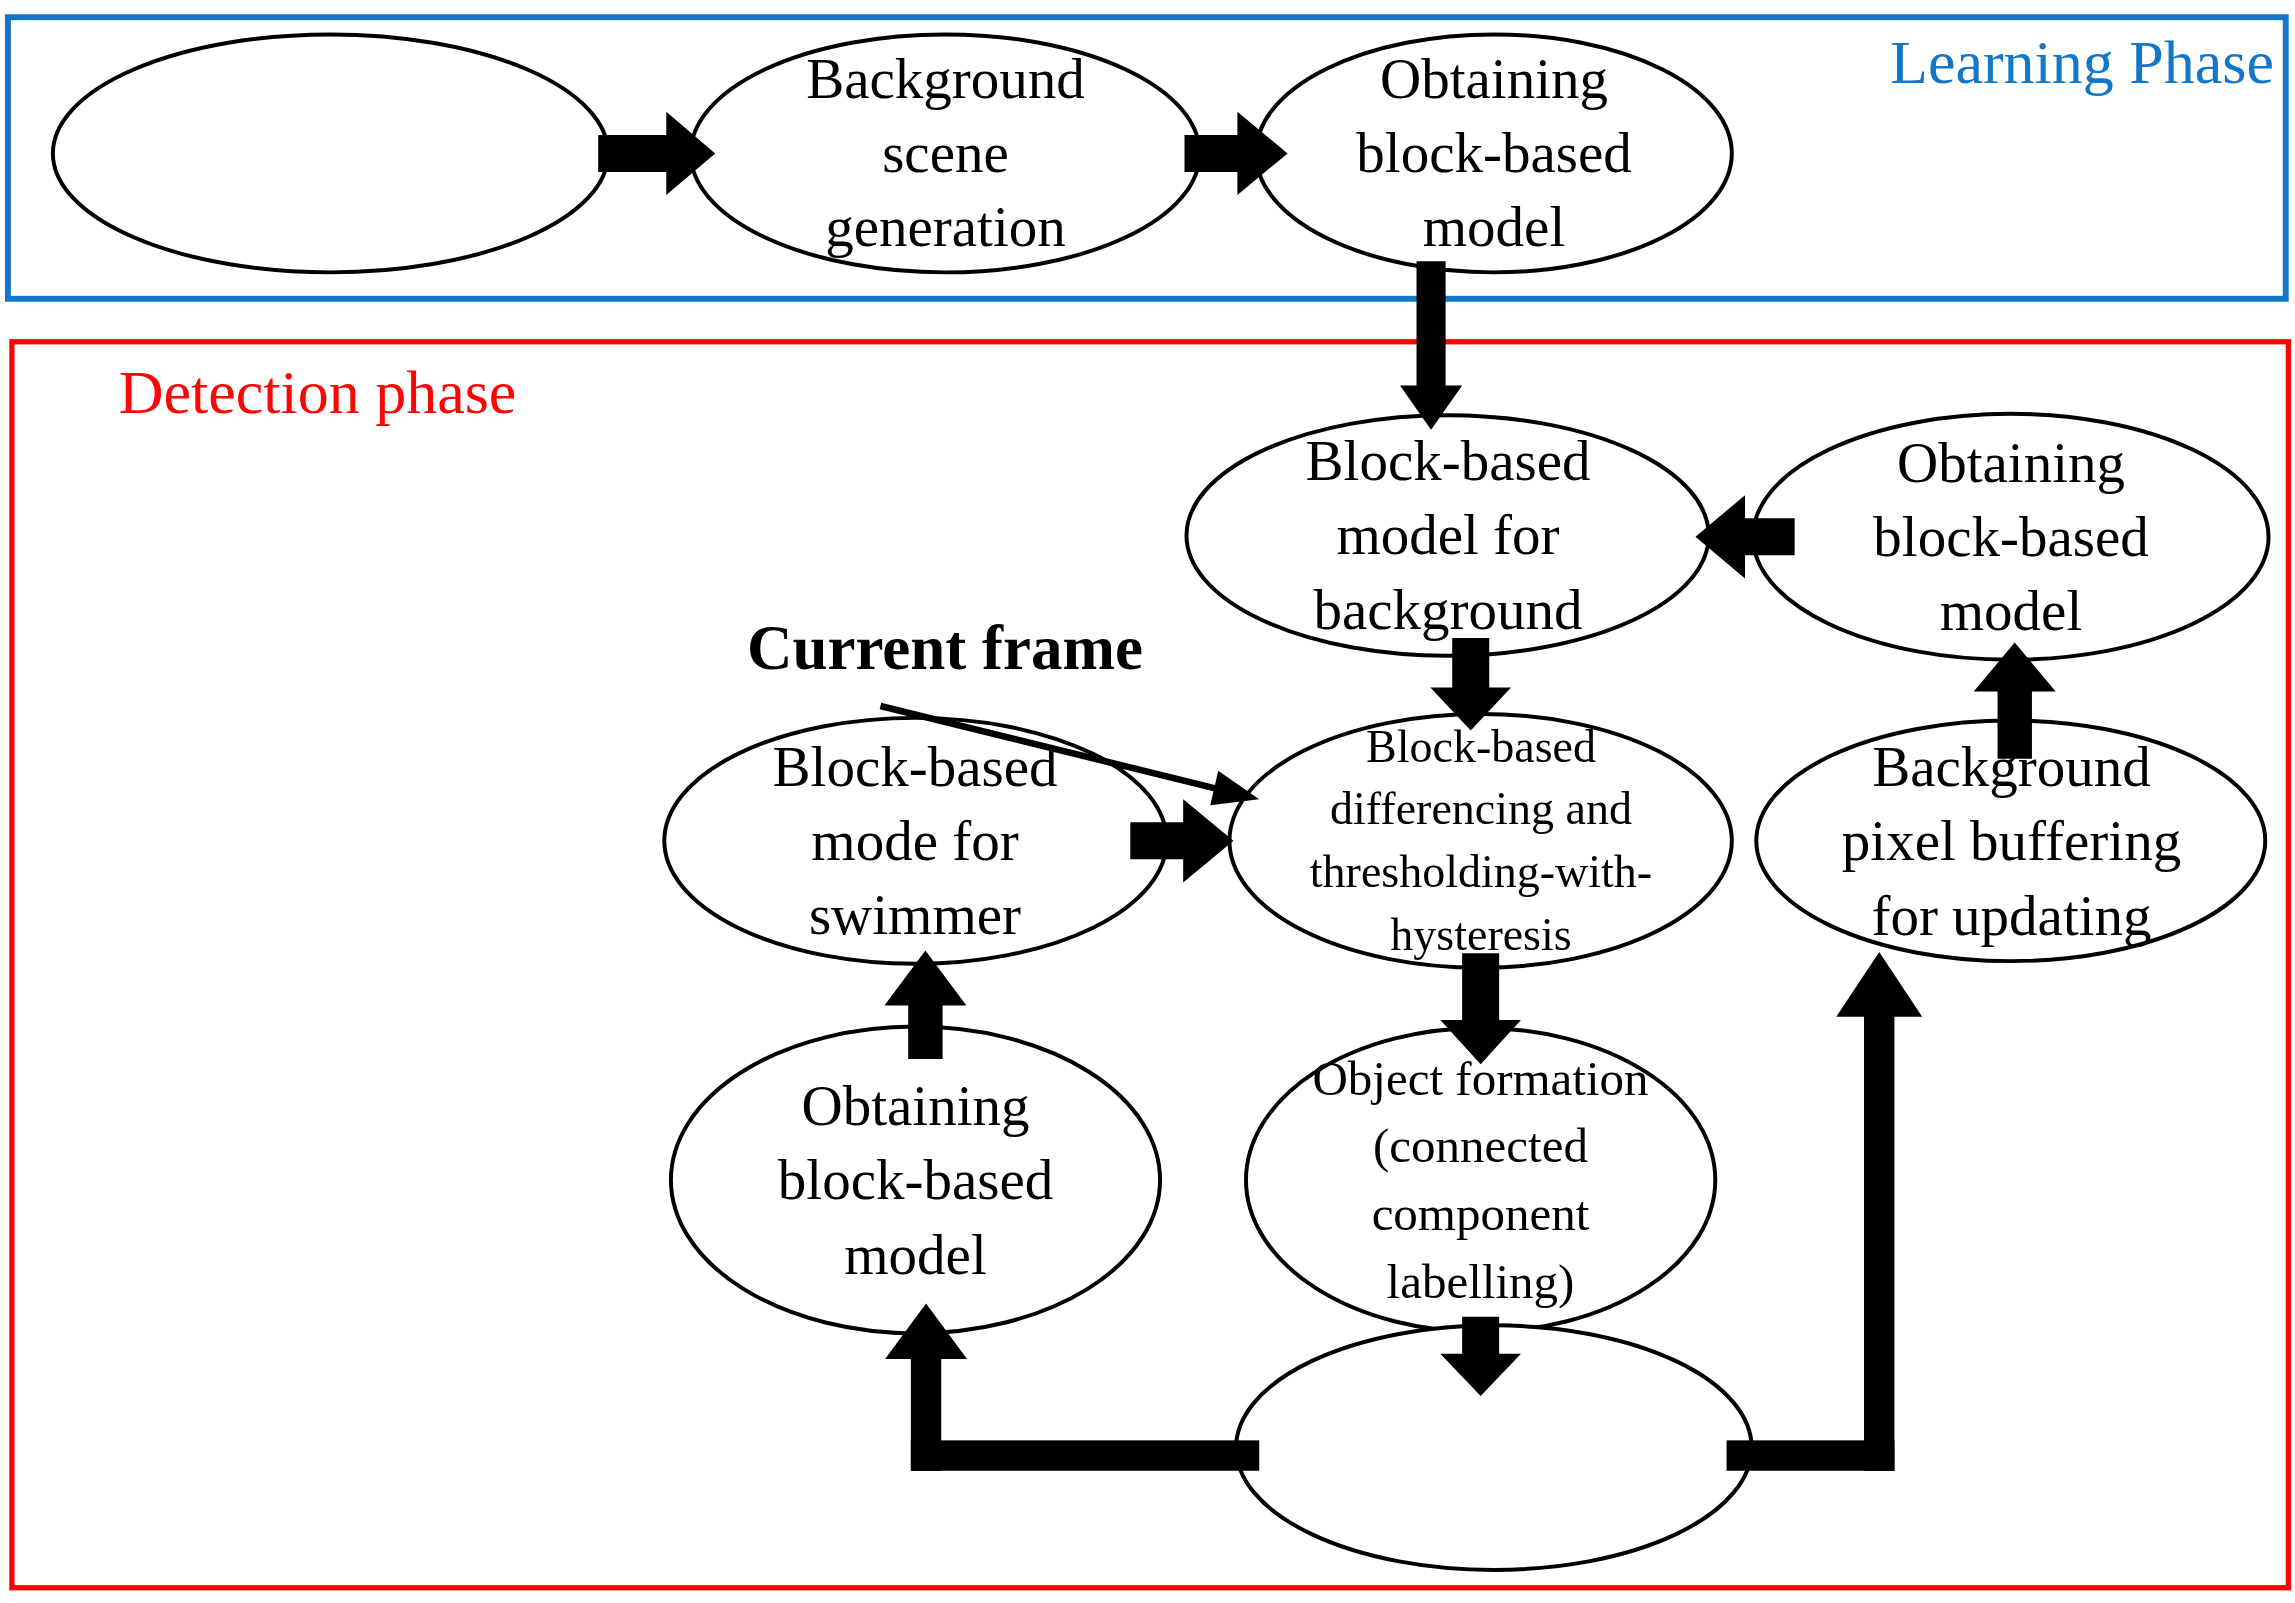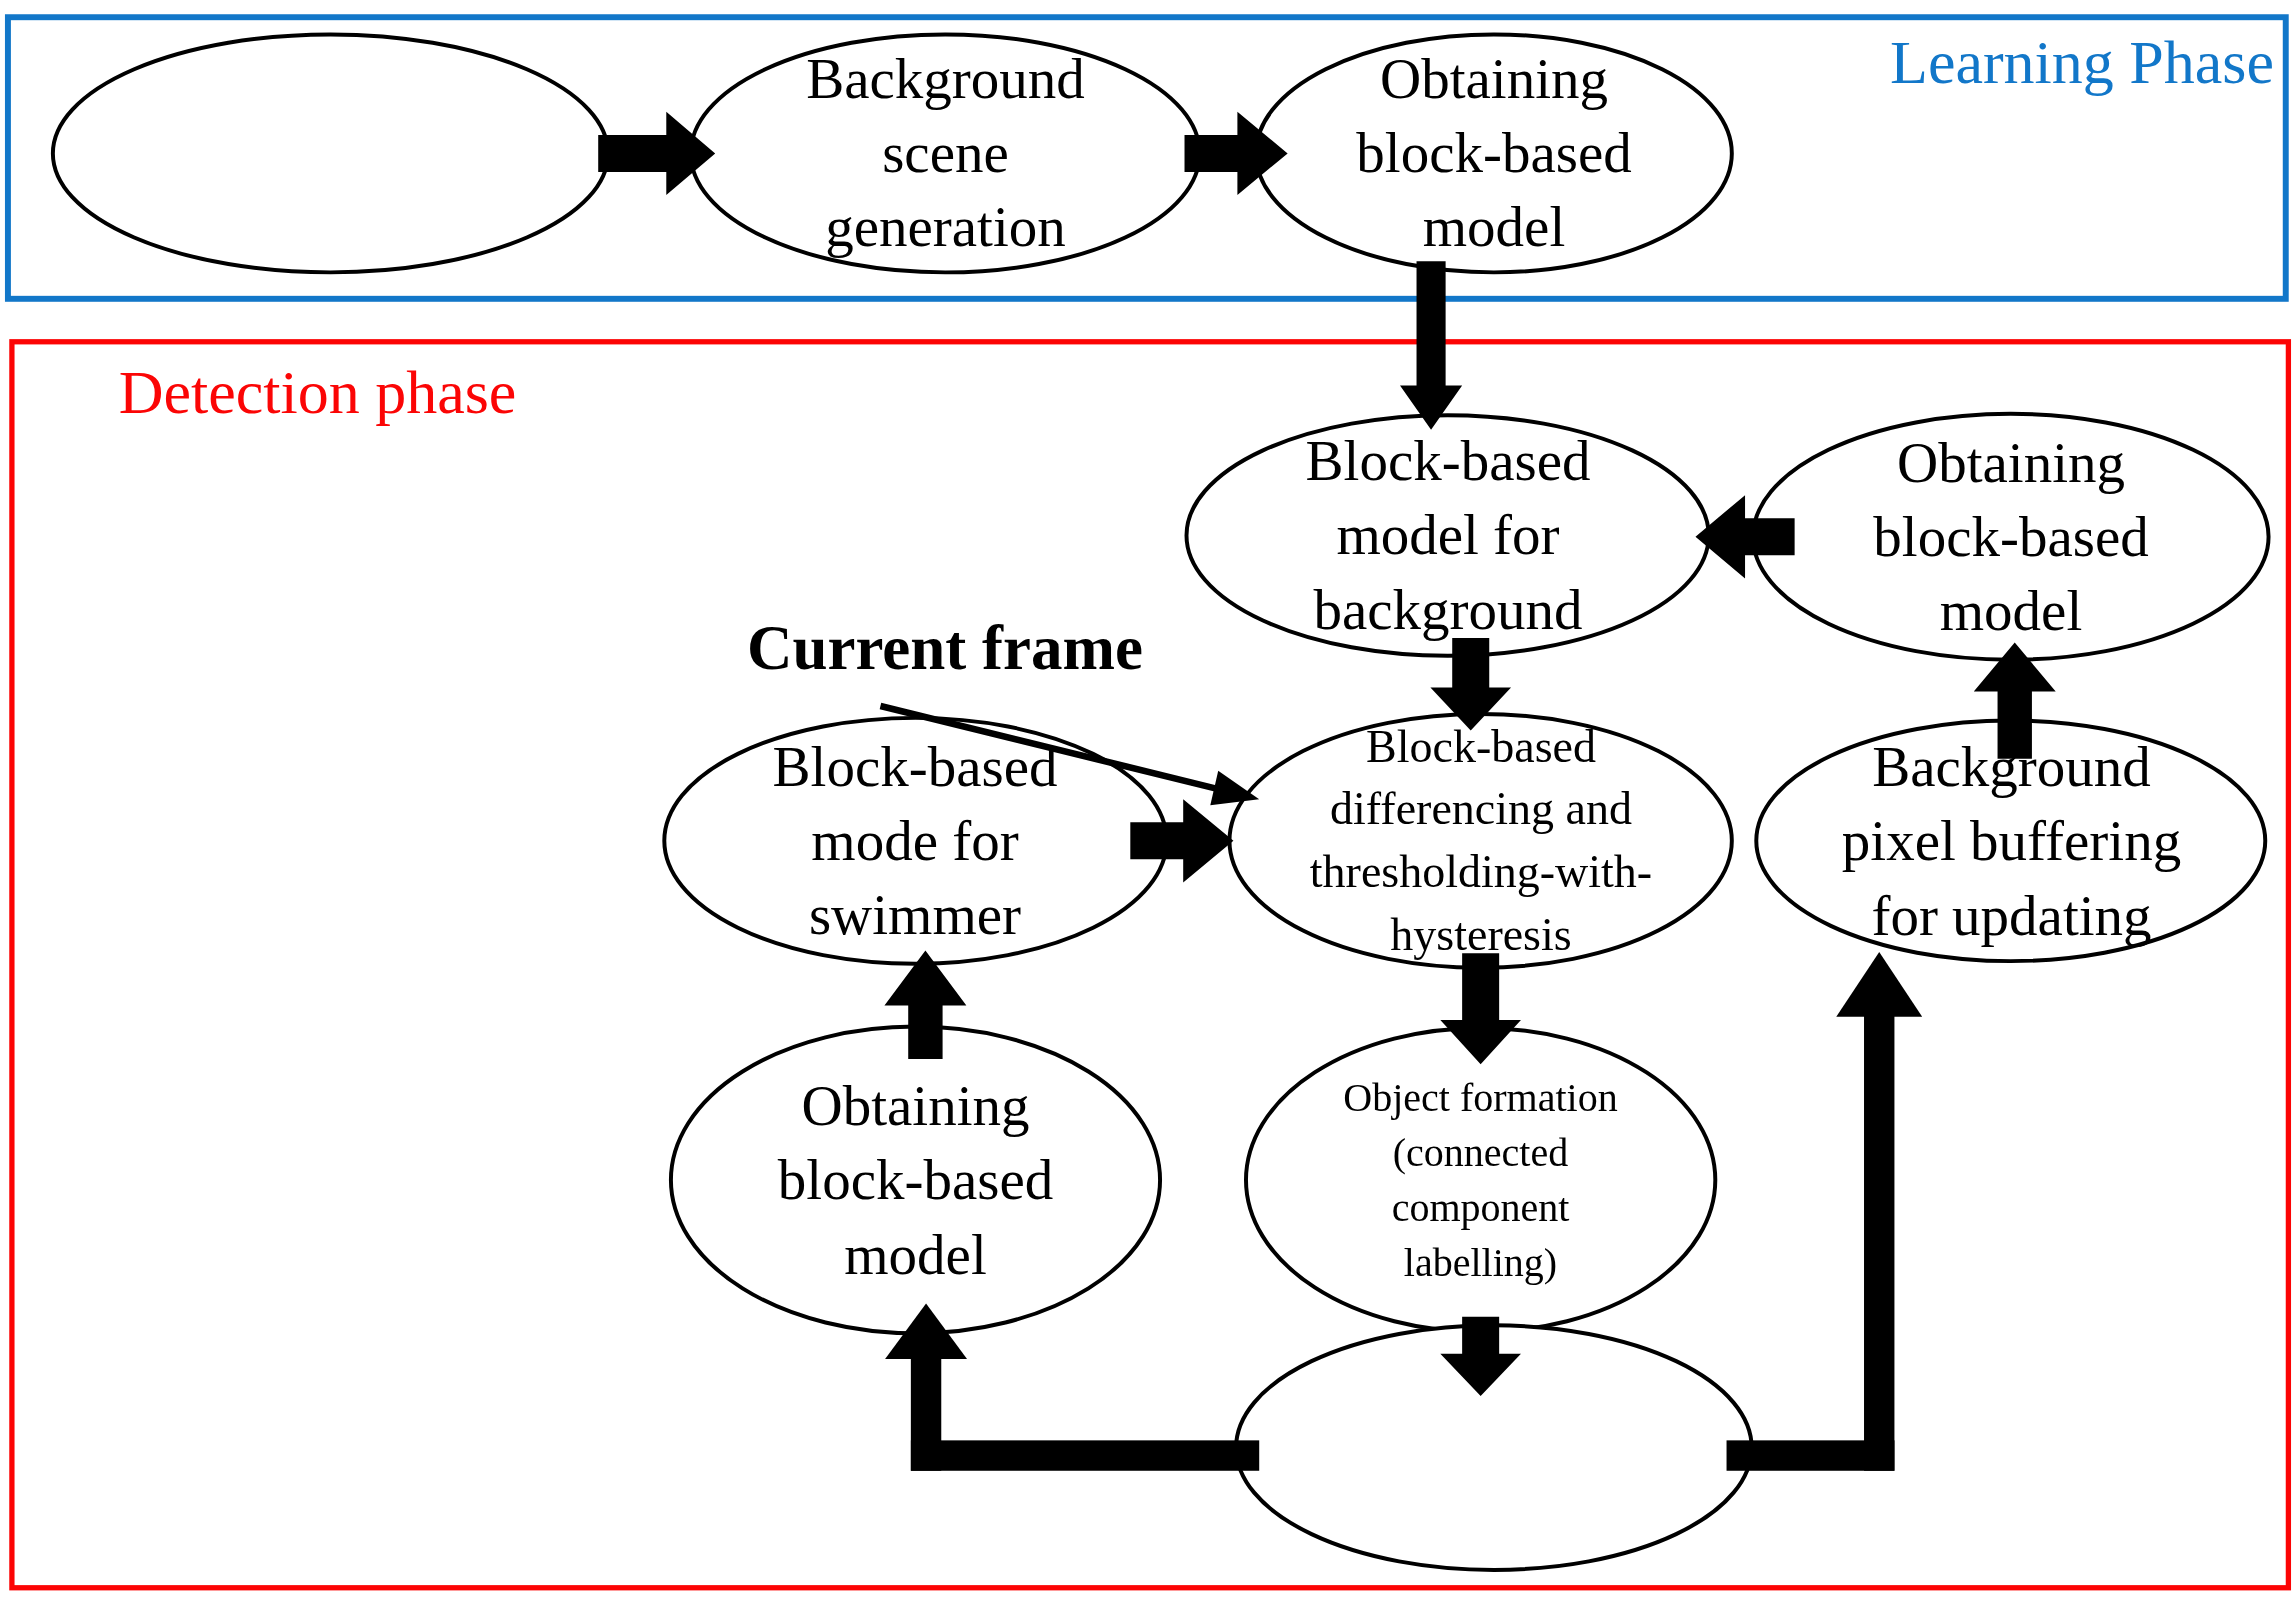--- a/index.html
+++ b/index.html
@@ -14,21 +14,21 @@
   .node-label{
     position:absolute;
     display:flex;align-items:center;justify-content:center;
     text-align:center;
     white-space:pre-line;
     color:#000000;
     font-size:57px;line-height:1.30;
     pointer-events:none;
   }
   .node-label.small{font-size:46px;line-height:1.36;}
-  .node-label.mid{font-size:40px;line-height:1.38;}
+  .node-label.mid{font-size:49px;line-height:1.38;}
   .phase-label{
     position:absolute;
     white-space:pre;
     font-size:62px;line-height:1.1;
   }
   .phase-label.learning{color:#1277C9;text-align:right;}
   .phase-label.detection{color:#FB0505;text-align:center;}
   .annotation-label{
     position:absolute;
     font-weight:bold;color:#000000;

